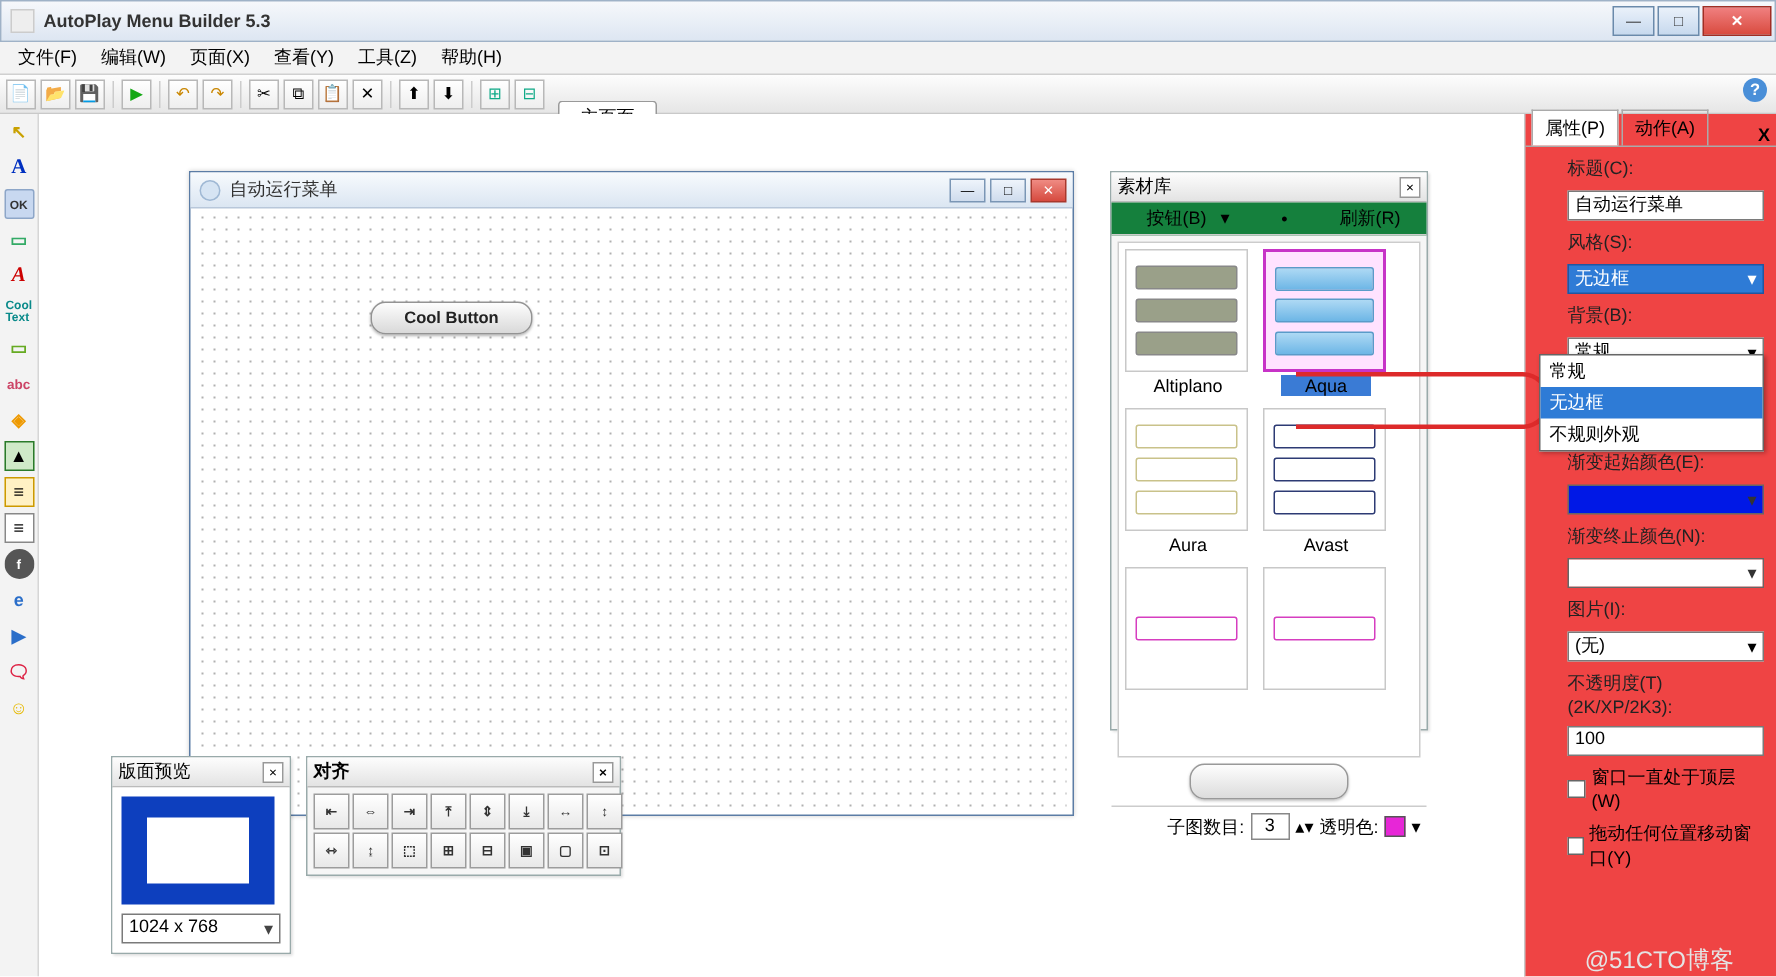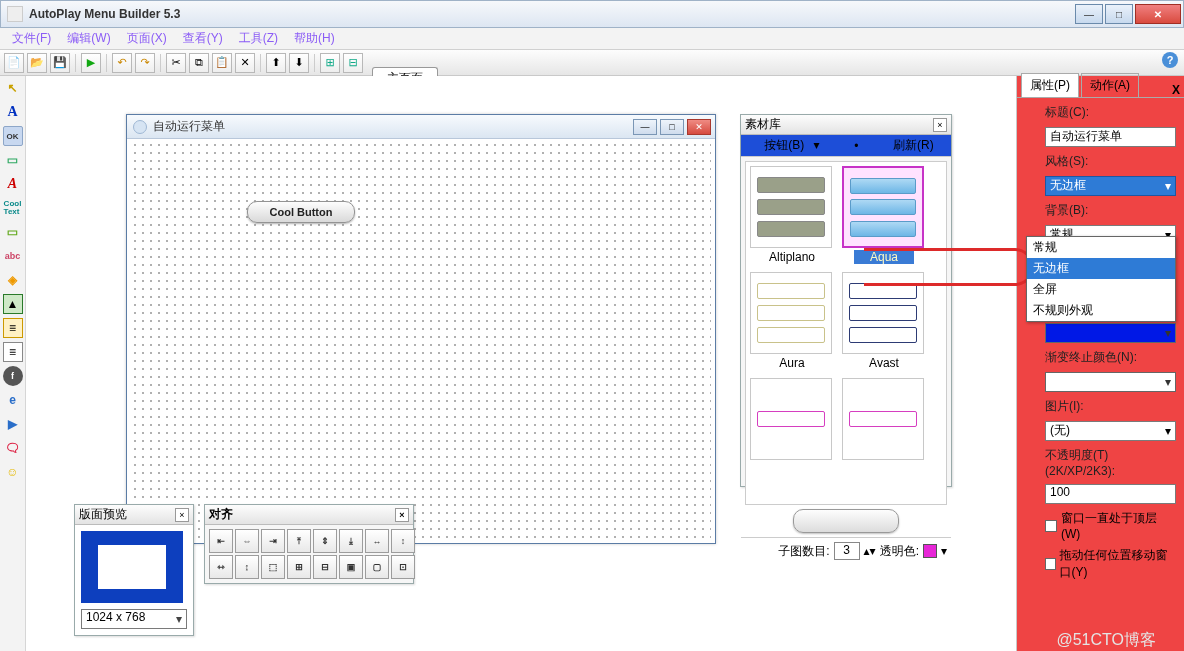--- a/index.html
+++ b/index.html
@@ -8,21 +8,21 @@
 
 .titlebar { height: 28px; background: linear-gradient(#f6f8fb,#dde6f2); display: flex; align-items: center; border: 1px solid #9fb2c7; }
 .titlebar .icon { width: 16px; height: 16px; margin: 0 6px; background: #eee; border:1px solid #ccc; }
 .titlebar .title { flex: 1; color: #333; font-weight: bold; }
 .winbtns { display:flex; height:20px; margin-right:2px; }
 .winbtn { width:28px; height:20px; border:1px solid #6a8aab; margin-left:2px; display:flex; align-items:center; justify-content:center; background:linear-gradient(#eaf1fa,#c7d9ee); font-size:10px; color:#333; }
 .winbtn.close { width:46px; background:linear-gradient(#f08080,#d94b3f); color:#fff; border-color:#a02e24; font-weight:bold; }
 
 
 .menubar { height:22px; background:#f3f3f3; border-bottom:1px solid #d0d0d0; display:flex; align-items:center; padding-left:4px; }
-.menubar span { padding:16px 8px; color:#8b5cf6; }
+.menubar span { padding:16px 8px; color:#000000; }
 
 
 .toolbar { height:26px; background:linear-gradient(#fdfdfd,#e6e6e6); border-bottom:1px solid #c9c9c9; display:flex; align-items:center; padding-left:4px; gap:3px; }
 .tbtn { width:20px; height:20px; border:1px solid #b8b8b8; background:linear-gradient(#fff,#eee); display:flex; align-items:center; justify-content:center; font-size:11px; }
 .tb-sep { width:1px; height:18px; background:#ccc; margin:0 2px; }
 .tabwrap { margin-left:6px; display:flex; align-items:center;margin-top:32px; }
 .pagetab { padding:2px 14px; border:1px solid #999; border-bottom:1px solid #fff; background:#fff; border-radius:3px 3px 0 0; }
 
 
 .leftpal { position:absolute; left:0; top:76px; width:26px; bottom:0; background:#f3f3f3; border-right:1px solid #d6d6d6; display:flex; flex-direction:column; align-items:center; padding-top:2px; gap:4px; }
@@ -62,34 +62,34 @@
 .select:after{content:"▾";position:absolute;right:4px;top:2px;color:#444;}
 
 
 .alignpanel{position:absolute;left:178px;top:428px;width:210px;border:1px solid #9aa;background:#f6f6f6;box-shadow:1px 1px 2px rgba(0,0,0,.15);font-weight:bold;}
 .alignpanel .grid{display:grid;grid-template-columns:repeat(8,24px);gap:2px;padding:4px;}
 .abtn{width:24px;height:24px;border:1px solid #9c9c9c;background:linear-gradient(#fff,#e8e8e8);display:flex;align-items:center;justify-content:center;font-size:9px;color:#333;}
 
 
 .matlib{position:absolute;left:714px;top:38px;width:212px;height:373px;border:1px solid #9aa;background:#f6f6f6;box-shadow:1px 1px 2px rgba(0,0,0,.15);}
 .matlib .mthd{height:20px;background:linear-gradient(#fdfdfd,#e3e3e3);border-bottom:1px solid #bbb;display:flex;align-items:center;padding:0 4px;}
-.matlib .toolbar2{height:22px;border-bottom:1px solid #ccc;display:flex;align-items:center;justify-content:space-around;background:#1d4ed8;}
+.matlib .toolbar2{height:22px;border-bottom:1px solid #ccc;display:flex;align-items:center;justify-content:space-around;background:#15803d;}
 .matlib .toolbar2 span{padding:2px 6px;}
 .matlib .gallery{background:#fff;border:1px solid #ccc;margin:4px;height:344px;overflow:auto;}
 .matlib .row{display:flex;}
 .matlib .cell{width:92px;padding:4px;text-align:center;}
 .matlib .swatch{width:82px;height:82px;border:1px solid #c8c8c8;display:flex;flex-direction:column;justify-content:space-evenly;padding:6px;gap:2px;}
 .matlib .swatch.sel{border:2px solid #c733c7;background:#ffe2ff;}
 .matlib .swatch .b1{height:16px;border:1px solid #888;background:#9aa089;border-radius:2px;}
 .matlib .swatch.aqua .b1{background:linear-gradient(#aed9f4,#6db6e6);border-color:#5a9bc9;}
 .matlib .swatch.aura .b1{background:#fff;border-color:#c9c28a;}
 .matlib .swatch.avast .b1{background:#fff;border-color:#2d3b74;}
 .matlib .swatch.p5 .b1{background:#fff;border-color:#d63ec0;}
 .matlib .lbl{margin-top:2px;}
-.matlib .lbl.sel{background:#3a7bd5;color:#fef9c3;display:inline-block;padding:0 16px;}
+.matlib .lbl.sel{background:#3a7bd5;color:#000000;display:inline-block;padding:0 16px;}
 .matlib .preview{margin:4px auto;width:106px;height:24px;border:1px solid #999;border-radius:10px;background:linear-gradient(#fdfdfd,#dcdcdc);box-shadow:0 1px 2px rgba(0,0,0,.25);}
 .matlib .footer{border-top:1px solid #ccc;padding:4px;display:flex;align-items:center;gap:4px;justify-content:flex-end;}
 .matlib .spin{width:26px;height:18px;border:1px solid #888;background:#fff;text-align:center;}
 .tcswatch{width:14px;height:14px;background:#e726d7;border:1px solid #555;}
 
 
 .rightpane{position:absolute;right:0;top:76px;width:168px;bottom:0;background:#ef4444;border-left:1px solid #c8c8c8;}
 .rtabs{height:22px;border-bottom:1px solid #aaa;display:flex;align-items:flex-end;padding-left:4px;}
 .rtab{padding:3px 8px;border:1px solid #aaa;border-bottom:none;margin-right:2px;}
 .rtab.act{background:#fff;}
@@ -346,20 +346,19 @@
       </div>
     <div class="chk">
         <div class="box"></div>
         <span>拖动任何位置移动窗口(Y)</span>
       </div>
   </div>
 
   <div class="dropdown">
     <div>常规</div>
     <div class="hl">无边框</div>
-    <div>全屏</div>
     <div>不规则外观</div>
   </div>
 
   <div class="redmark"></div>
 </div>
 
 <div class="watermark">@51CTO博客</div>
 
 </body></html>

